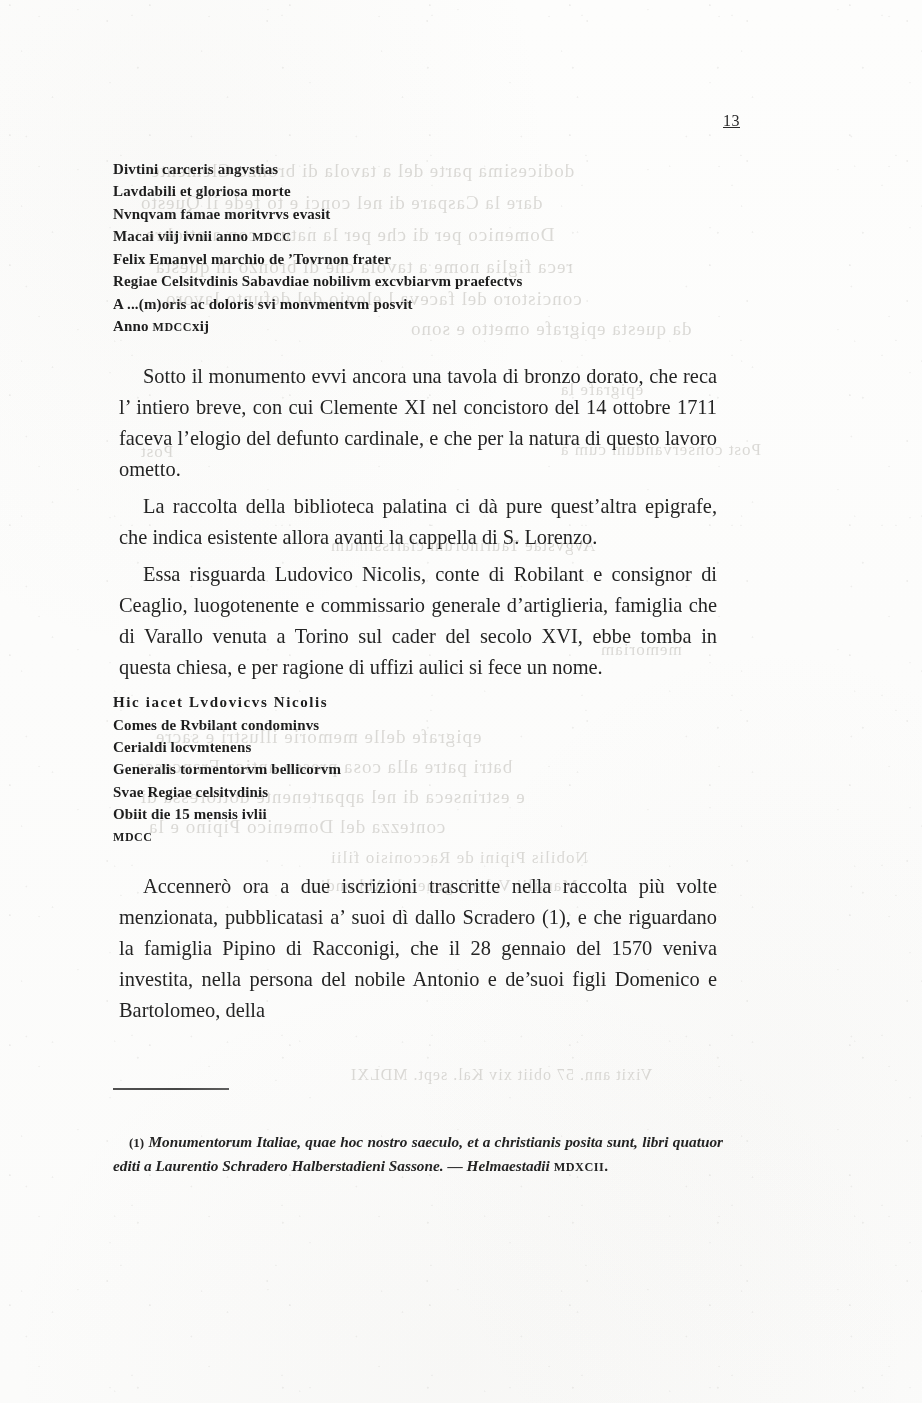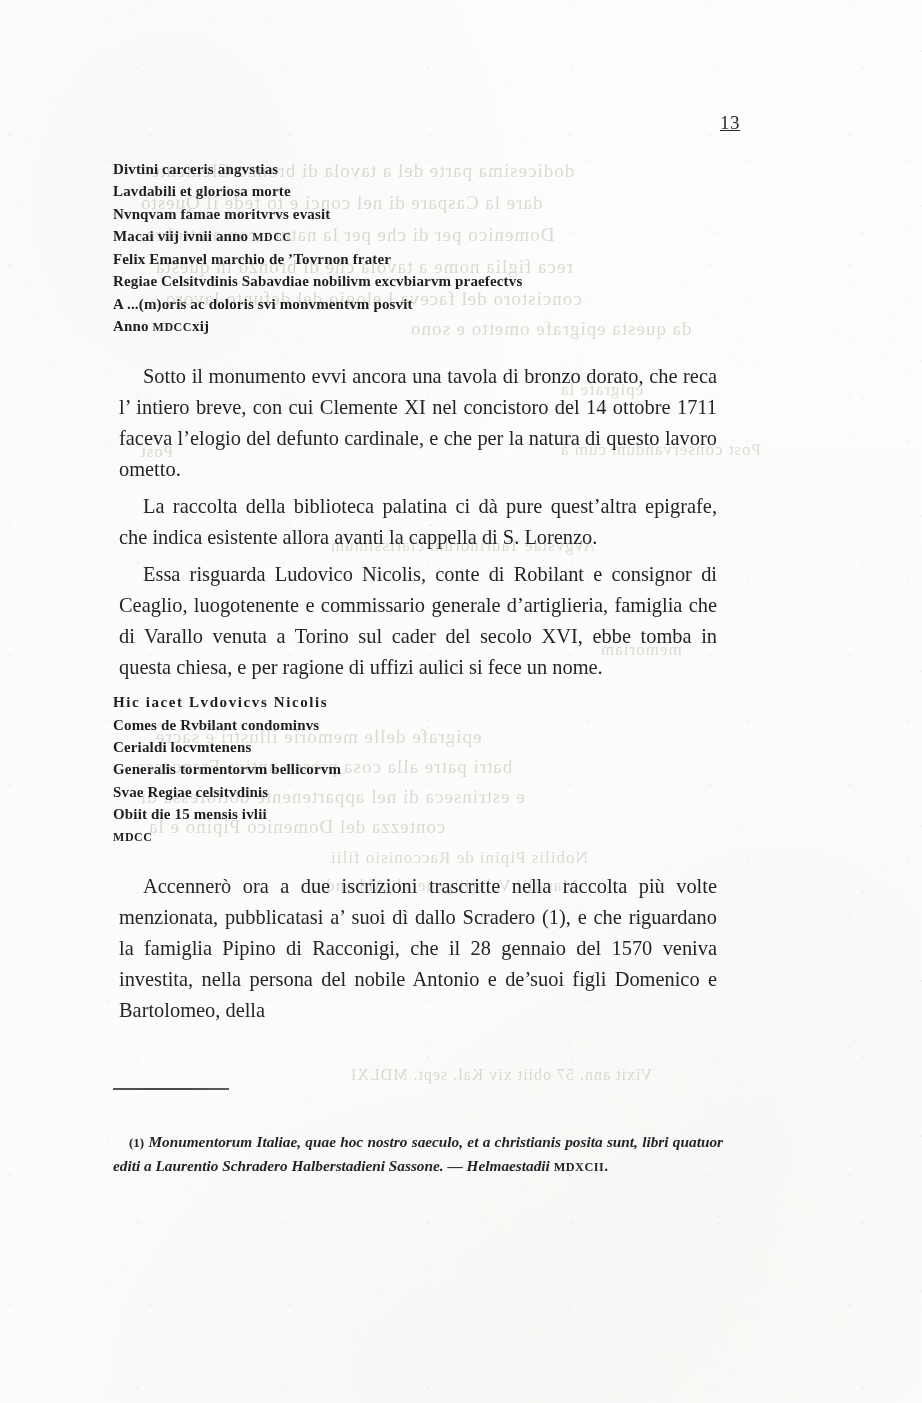--- a/index.html
+++ b/index.html
@@ -57,21 +57,21 @@
     font-family: "Liberation Serif", "DejaVu Serif", serif;
     white-space: nowrap;
     filter: blur(0.45px);
   }
 
   
   .folio {
     position: absolute;
     top: 112px;
     right: 182px;
-    font-size: 19px;
+    font-size: 16px;
     letter-spacing: 0.5px;
     color: #2b2b2b;
     text-decoration: underline;
   }
 
   
   .column {
     position: absolute;
     left: 113px;
     top: 0;

